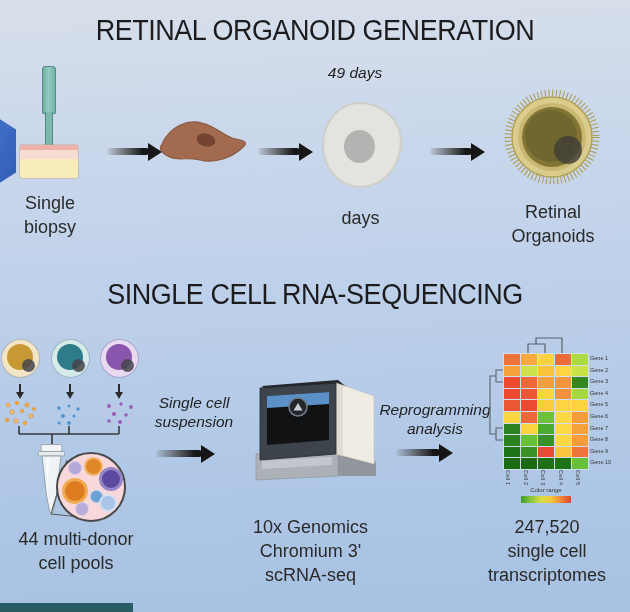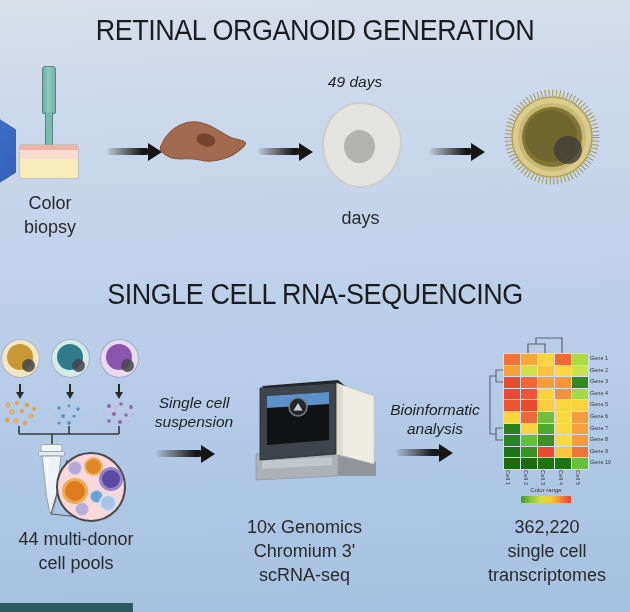--- a/index.html
+++ b/index.html
@@ -75,50 +75,52 @@
   <div class="abs hexagon" style="left:-58px;top:106px;"></div>
 
   <div class="abs punch-handle" style="left:42px;top:66px;"></div>
   <div class="abs punch-shaft" style="left:45px;top:112px;"></div>
   <div class="abs punch-tip" style="left:47px;top:150px;"></div>
   <div class="abs skin" style="left:20px;top:145px;">
     <div class="l1"></div>
       <div class="l2"></div>
       <div class="l3"></div>
   </div>
-  <div class="abs step-label" style="left:8px;top:192px;width:84px;">Color
+  <div class="abs step-label" style="left:8px;top:192px;width:84px;">Single
 biopsy</div>
 
   <div class="abs harrow" style="left:107px;top:148px;width:42px;"></div>
 
 
   <svg class="abs" style="left:158px;top:116px;" width="92" height="56" viewBox="0 0 92 56">
     <path d="M4,28 C12,10 30,3 44,7 C60,11 66,21 78,23 C87,24.5 90,27 85,31 C75,41 58,48 42,44 C28,40.5 18,46 8,39 C2,34.5 1,33 4,28 Z" fill="#a26b50" stroke="#8a5940" stroke-width="1.2"></path>
     <ellipse cx="48" cy="24" rx="9.5" ry="6.5" fill="#744431" transform="rotate(12 48 24)"></ellipse>
   </svg>
 
   <div class="abs harrow" style="left:258px;top:148px;width:42px;"></div>
 
-  <div class="abs note" style="left:295px;top:72px;width:120px;">49 days</div>
+  <div class="abs note" style="left:295px;top:63px;width:120px;">49 days</div>
 
   <div class="abs ipsc" style="left:322px;top:102px;">
     <div class="nuc"></div>
   </div>
   <div class="abs step-label" style="left:328px;top:207px;width:65px;">days</div>
 
   <div class="abs harrow" style="left:430px;top:148px;width:42px;"></div>
 
   <svg class="abs" style="left:501px;top:88px;" width="102" height="102" viewBox="0 0 102 102">
     <circle cx="51" cy="49" r="44" fill="none" stroke="#ab9a4e" stroke-width="7" stroke-dasharray="1 2.7"></circle>
     <circle cx="51" cy="49" r="40" fill="#d9cc8d" stroke="#b2a256" stroke-width="1.5"></circle>
     <circle cx="51" cy="49" r="34" fill="#c8b873"></circle>
     <circle cx="51" cy="49" r="30" fill="#837634"></circle>
     <circle cx="50" cy="48" r="26" fill="#6e6530" opacity="0.9"></circle>
     <circle cx="67" cy="62" r="14" fill="#3e3d37" opacity="0.8"></circle>
   </svg>
+  <div class="abs step-label" style="left:505px;top:201px;width:96px;">Retinal
+Organoids</div>
 
   <div class="abs section-title" style="top:278px;left:0;">SINGLE CELL RNA-SEQUENCING</div>
 
   <div class="abs pool pool-orange" style="left:2px;top:340px;">
       <div class="core"></div>
       <div class="blob"></div>
     </div>
   <div class="abs pool pool-teal" style="left:52px;top:340px;">
       <div class="core"></div>
       <div class="blob"></div>
@@ -228,25 +230,25 @@
     <polygon points="16,85 86,81 86,89 16,93" fill="#c8cdd2" opacity="0.8"></polygon>
     <polygon points="16,10 92,4 104,14 26,21" fill="#23262a"></polygon>
     <polygon points="90,7 128,20 128,88 90,78" fill="#efece4" stroke="#c9c5ba" stroke-width="0.6"></polygon>
     <polygon points="90,7 97,9.5 97,80.5 90,78" fill="#d9d5c9" opacity="0.7"></polygon>
     <polygon points="14,12 90,7 90,78 14,84" fill="#3e444b" stroke="#24282c" stroke-width="0.8"></polygon>
     <polygon points="21,20 83,16 83,64 21,69" fill="#101214"></polygon>
     <polygon points="21,20 83,16 83,28 21,32" fill="#5c90c8"></polygon>
     <circle cx="52" cy="31" r="9" fill="#23262a" stroke="#707a84" stroke-width="1.6"></circle>
     <polygon points="47.5,34.5 56.5,34.5 52,27" fill="#c9cfd4"></polygon>
   </svg>
-  <div class="abs step-label" style="left:232px;top:516px;width:145px;">10x Genomics
+  <div class="abs step-label" style="left:238px;top:516px;width:145px;">10x Genomics
 Chromium 3'
 scRNA-seq</div>
 
-  <div class="abs note" style="left:378px;top:400px;width:114px;">Bioinformatic
+  <div class="abs note" style="left:378px;top:400px;width:114px;">Reprogramming
 analysis</div>
   <div class="abs harrow" style="left:396px;top:449px;width:44px;"></div>
 
   <svg class="abs" style="left:505px;top:334px;" width="80" height="19" viewBox="0 0 80 19">
     <path d="M23,19 V10 H40 V19 M31,10 V4 H57 V19" fill="none" stroke="#596370" stroke-width="1.2"></path>
   </svg>
 
   <svg class="abs" style="left:486px;top:353px;" width="17" height="115" viewBox="0 0 17 115">
     <path d="M17,17 H10 V29 H17 M10,23 H4 V81 H10 M17,75 H10 V87 H17" fill="none" stroke="#596370" stroke-width="1.1"></path>
   </svg>
@@ -321,18 +323,18 @@
       <div class="col-label">Cell 1</div>
       <div class="col-label">Cell 2</div>
       <div class="col-label">Cell 3</div>
       <div class="col-label">Cell 4</div>
       <div class="col-label">Cell 5</div>
     </div>
 
   <div class="abs legend-label" style="left:516px;top:487px;">Color range</div>
   <div class="abs legend-bar" style="left: 521px; top: 496px; background: linear-gradient(90deg, rgb(63, 156, 40), rgb(140, 198, 63), rgb(214, 221, 69), rgb(246, 200, 62), rgb(240, 136, 58), rgb(229, 64, 44));"></div>
 
-  <div class="abs step-label" style="left:468px;top:516px;width:158px;">362,220
+  <div class="abs step-label" style="left:468px;top:516px;width:158px;">247,520
 single cell
 transcriptomes</div>
 
   <div class="abs tealbar" style="left:0;top:603px;"></div>
 </div>
 
 </body></html>

